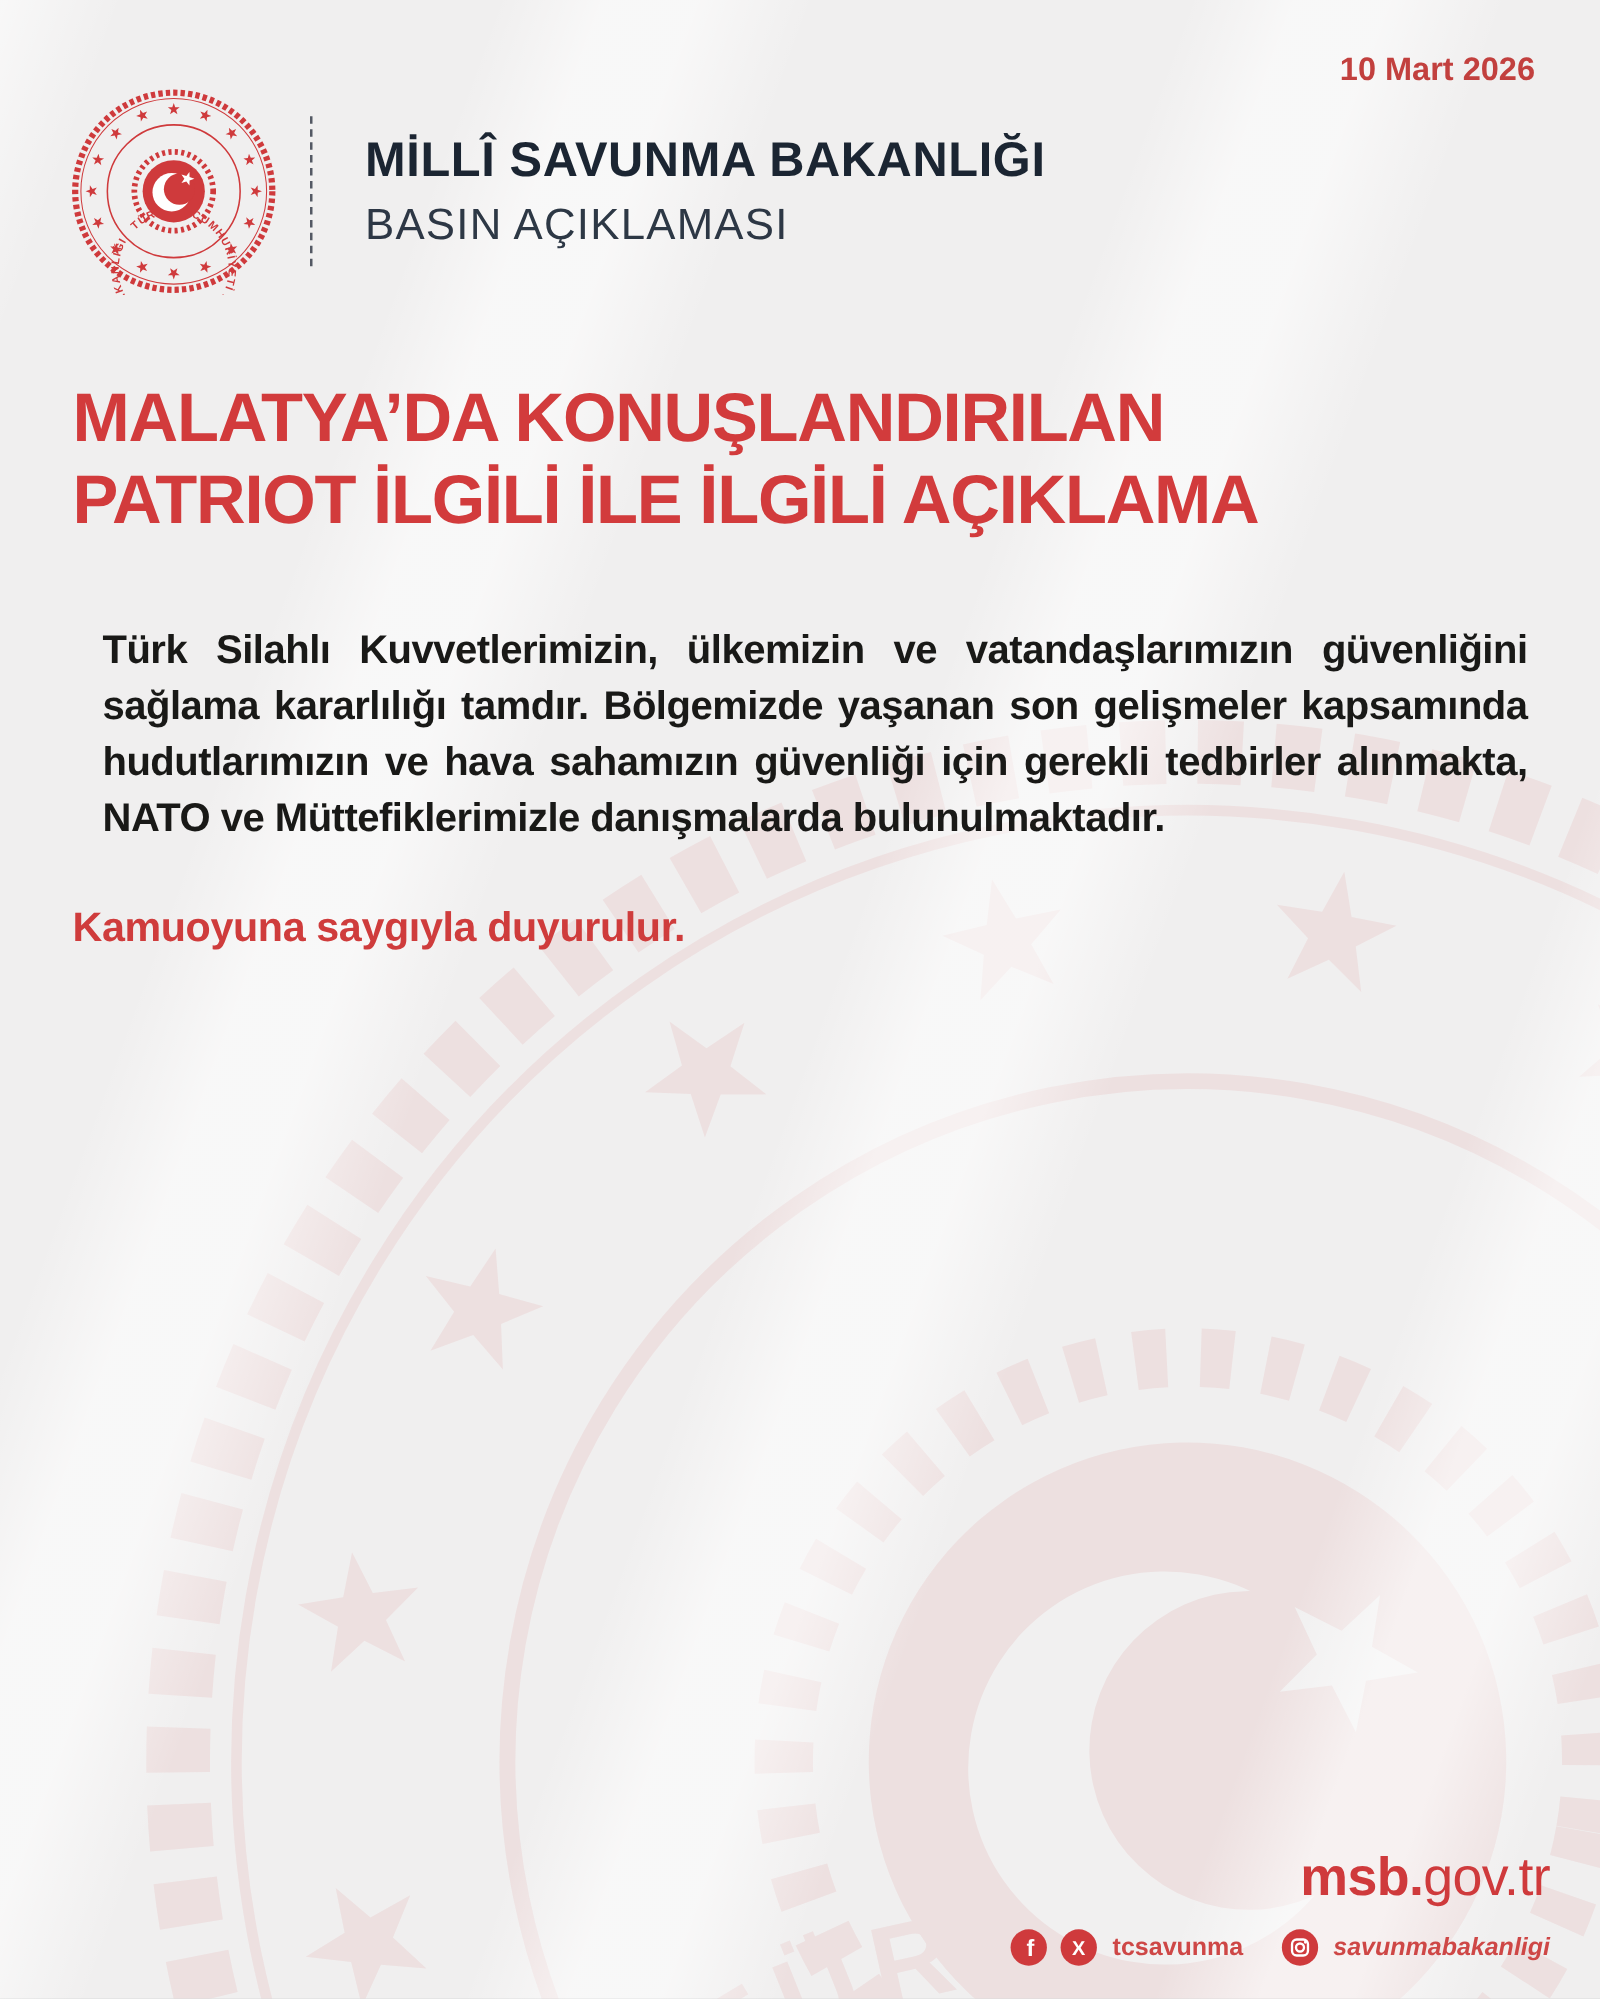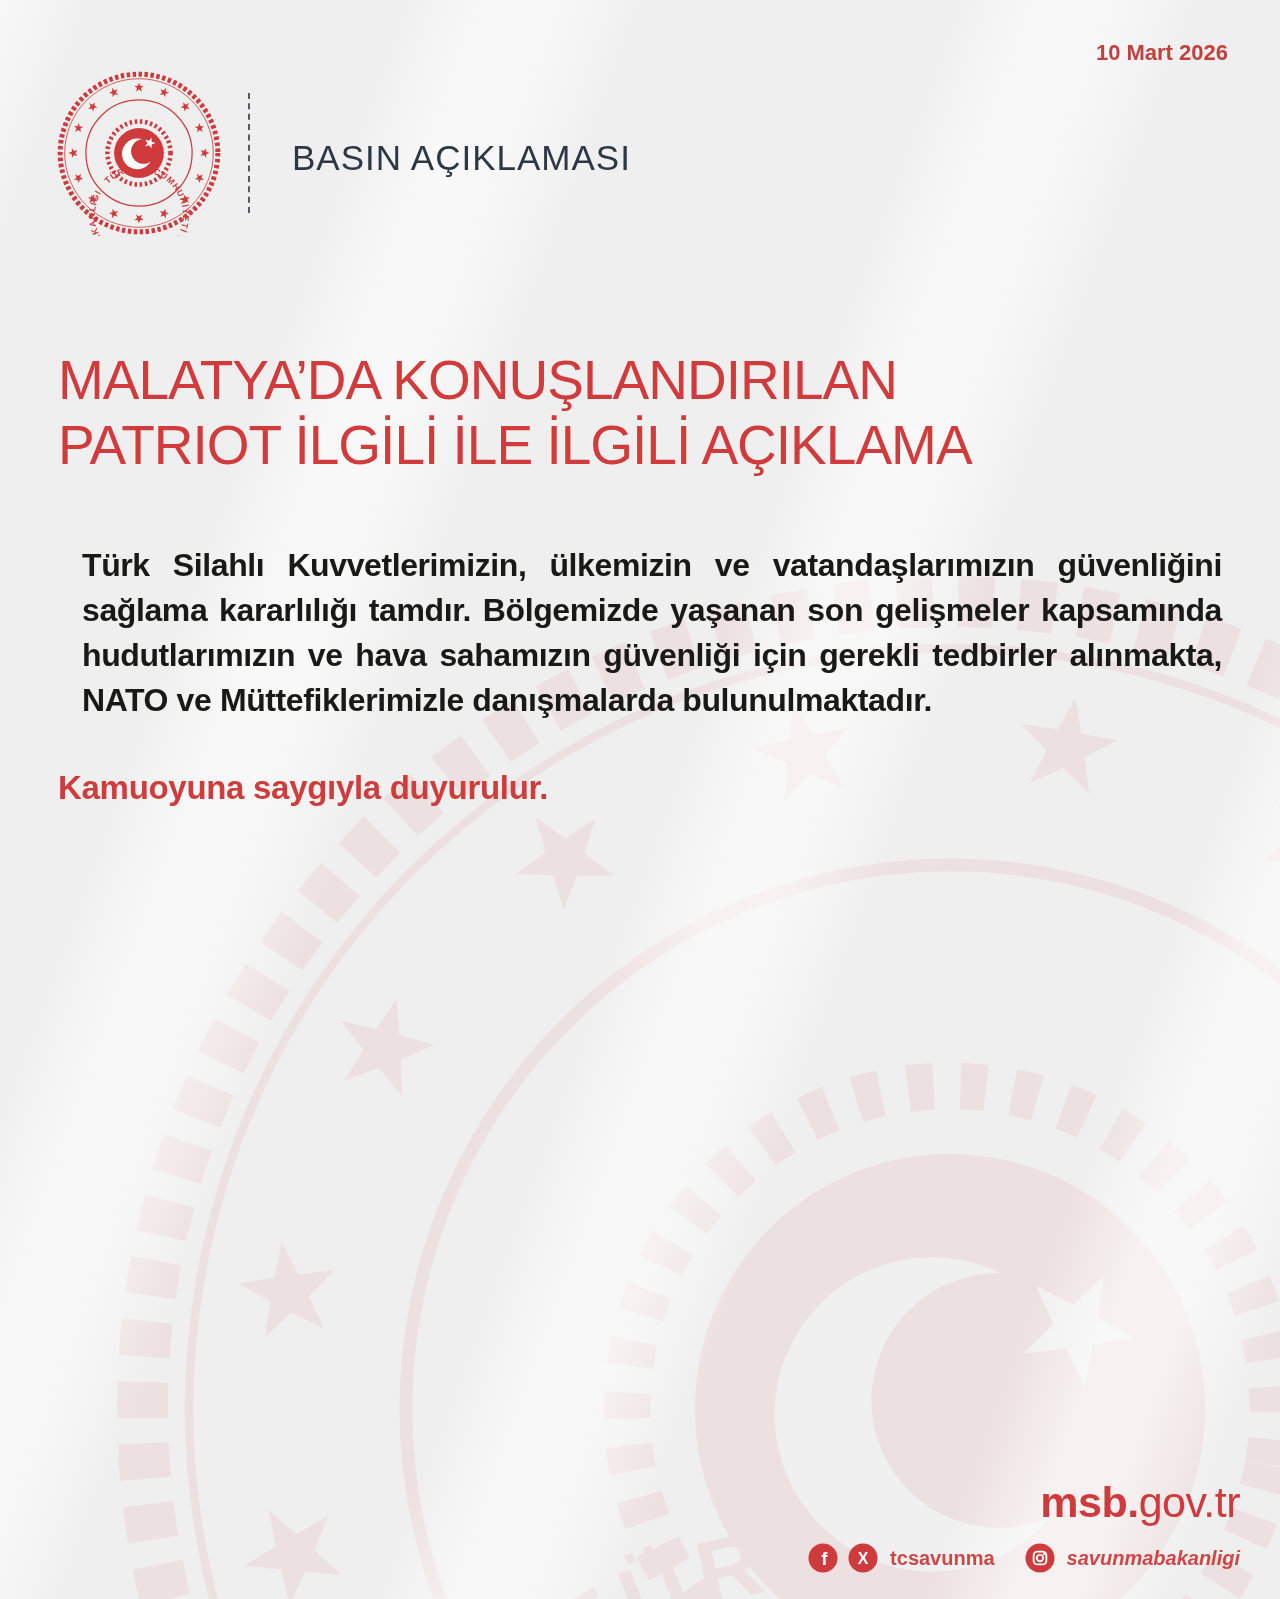--- a/index.html
+++ b/index.html
@@ -52,30 +52,30 @@
     font-size: 39px; font-weight: 700;
     color: #1b2532; letter-spacing: 0.5px;
   }
   .press-release {
     font-size: 35px; font-weight: 400;
     color: #232e3c; letter-spacing: 1px;
     margin-top: 9px; opacity: 0.95;
   }
   .date {
     position: absolute; top: 40px; right: 52px;
-    font-size: 22px; font-weight: 600;
+    font-size: 26px; font-weight: 600;
     color: #c2403e;
   }
   .content { position: relative; padding: 0 58px; }
   .headline {
-    margin-top: 112px;
+    margin-top: 66px;
     color: #d23b3c;
     font-size: 55px;
     line-height: 1.19;
-    font-weight: 400;
+    font-weight: 700;
     letter-spacing: -1px;
   }
   .body-copy { margin-top: 64px; }
   .body-para {
     font-size: 32px;
     line-height: 1.41;
     font-weight: 700;
     color: #191917;
     letter-spacing: -0.4px;
     text-align: justify;
@@ -164,20 +164,21 @@
   </svg>
 
   <div class="sheen"></div>
 
   <div class="header">
     <svg class="logo-svg" viewBox="0 0 200 200">
       <use href="#sealSymbol"></use>
     </svg>
     <div class="header-divider"></div>
     <div class="header-text">
+      <div class="ministry-name">MİLLÎ SAVUNMA BAKANLIĞI</div>
       <div class="press-release">BASIN AÇIKLAMASI</div>
     </div>
     <div class="date">10 Mart 2026</div>
   </div>
 
   <div class="content">
     <h1 class="headline">
       <span>MALATYA’DA KONUŞLANDIRILAN</span><br>
       <span>PATRIOT İLGİLİ İLE İLGİLİ AÇIKLAMA</span>
     </h1>

